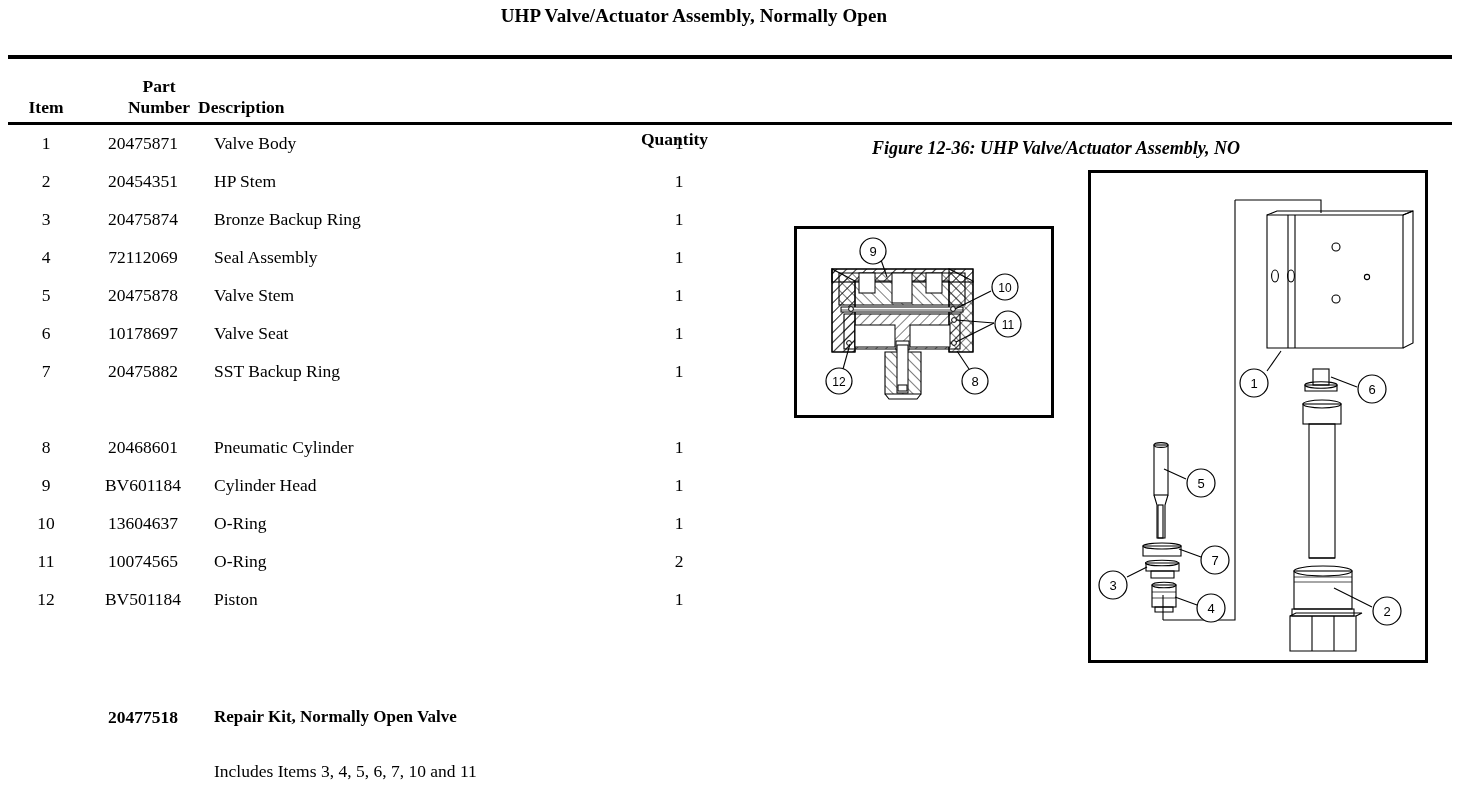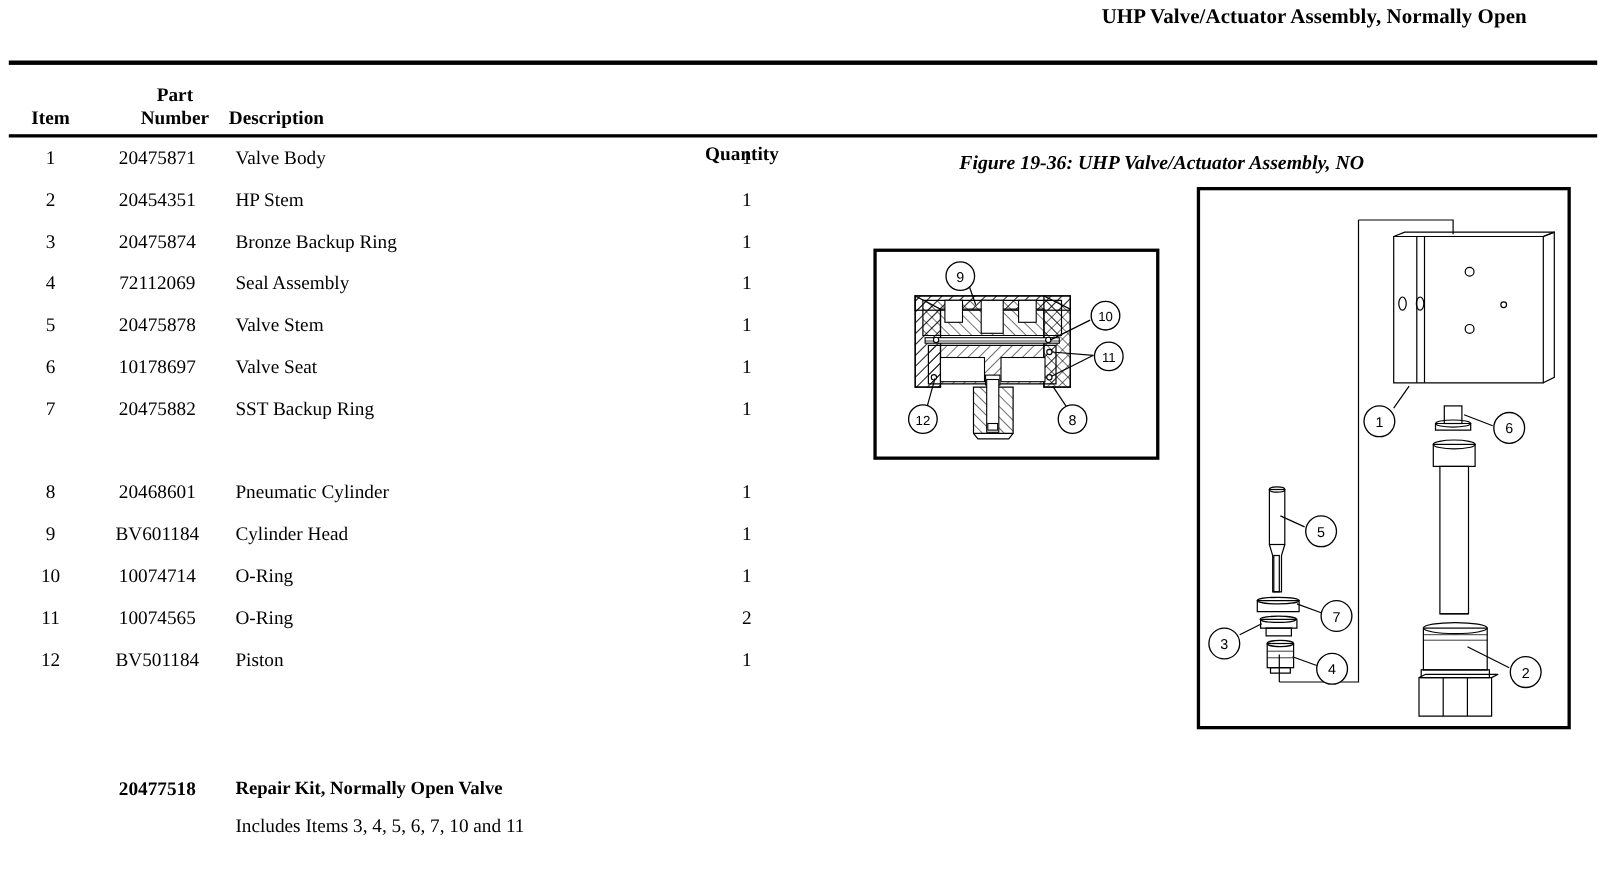--- a/index.html
+++ b/index.html
@@ -14,21 +14,21 @@
     font-family: "Liberation Serif", "DejaVu Serif", serif;
     color: #000000;
     overflow: hidden;
   }
 
   
   #title-block {
     position: absolute;
     left: 0; top: 4px;
     width: 1388px;
-    text-align: right;
+    text-align: center;
   }
   #title-block .title-line {
     font-weight: bold;
     font-size: 19px;
     line-height: 23px;
     letter-spacing: .1px;
   }
 
   
   .page-rule {
@@ -51,21 +51,21 @@
     height: 52px;
   }
   .th {
     position: absolute;
     font-weight: bold;
     font-size: 17.5px;
     line-height: 21px;
   }
   .th-item   { left: 22px;  top: 27px; width: 48px; text-align: center; }
   .th-part   { left: 116px; top: 6px;  width: 86px; text-align: center; }
-  .th-desc   { left: 208px; top: 27px; }
+  .th-desc   { left: 198px; top: 27px; }
   .th-qty    { left: 641px; top: 39px; margin-top: 20px; }
 
   .tbl-body {
     position: absolute;
     left: 0; top: 62px;
     width: 760px;
   }
   .row {
     position: relative;
     height: 38px;
@@ -94,21 +94,21 @@
   #repair-kit .rk-line { position: relative; height: 38px; padding-left: 24px; }
   #repair-kit .rk-part {
     position: absolute; left: 96px; width: 94px;
     text-align: center; font-weight: bold; font-size: 17.5px;
   }
   #repair-kit .rk-title {
     position: absolute; left: 214px;
     font-weight: bold; font-size: 17px;
   }
   #repair-kit .rk-note {
-    position: absolute; left: 214px; top: 33px;
+    position: absolute; left: 214px; top: 54px;
     font-size: 17.5px;
   }
 
   
   #figure-caption {
     position: absolute;
     left: 872px; top: 138px;
     font-style: italic;
     font-weight: bold;
     font-size: 18px;
@@ -212,21 +212,21 @@
       <div class="cell c-qty">1</div>
     </div>
     <div class="row">
       <div class="cell c-item">9</div>
       <div class="cell c-part">BV601184</div>
       <div class="cell c-desc">Cylinder Head</div>
       <div class="cell c-qty">1</div>
     </div>
     <div class="row">
       <div class="cell c-item">10</div>
-      <div class="cell c-part">10074714</div>
+      <div class="cell c-part">13604637</div>
       <div class="cell c-desc">O-Ring</div>
       <div class="cell c-qty">1</div>
     </div>
     <div class="row">
       <div class="cell c-item">11</div>
       <div class="cell c-part">10074565</div>
       <div class="cell c-desc">O-Ring</div>
       <div class="cell c-qty">2</div>
     </div>
     <div class="row">
@@ -240,21 +240,21 @@
 </div>
 
 <div id="repair-kit">
   <div class="rk-line">
     <div class="rk-part">20477518</div>
     <div class="rk-title">Repair Kit, Normally Open Valve</div>
   </div>
   <div class="rk-note">Includes Items 3, 4, 5, 6, 7, 10 and 11</div>
 </div>
 
-<div id="figure-caption">Figure 19-36:  UHP Valve/Actuator Assembly, NO</div>
+<div id="figure-caption">Figure 12-36:  UHP Valve/Actuator Assembly, NO</div>
 
 <div class="fig-panel" id="panel-section">
   <svg viewBox="0 0 254 186">
     <defs>
       <pattern id="hatchR" width="7" height="7" patternUnits="userSpaceOnUse" patternTransform="rotate(45)">
         <line x1="0" y1="0" x2="0" y2="7" stroke="#000" stroke-width="1"></line>
       </pattern>
       <pattern id="hatchL" width="7" height="7" patternUnits="userSpaceOnUse" patternTransform="rotate(-45)">
         <line x1="0" y1="0" x2="0" y2="7" stroke="#000" stroke-width="1"></line>
       </pattern>

